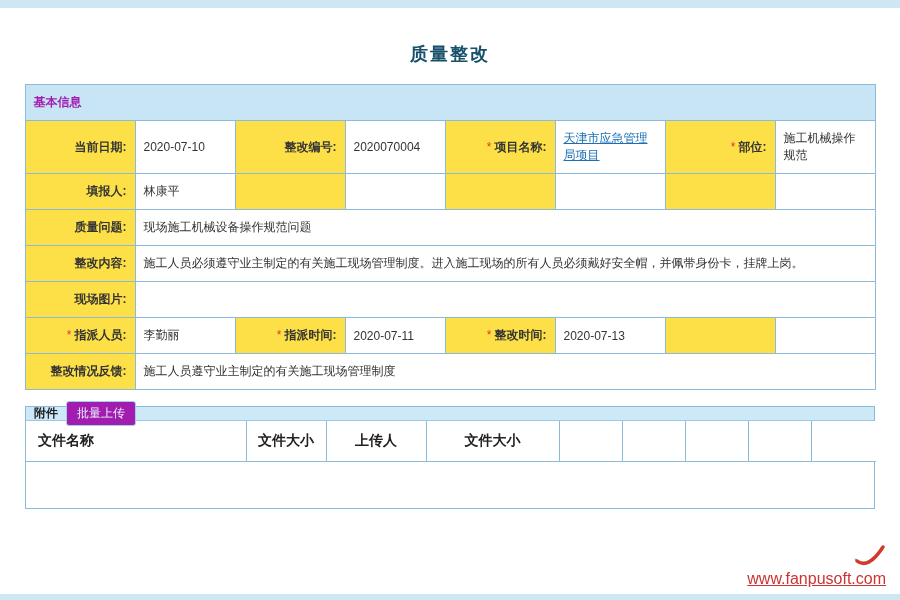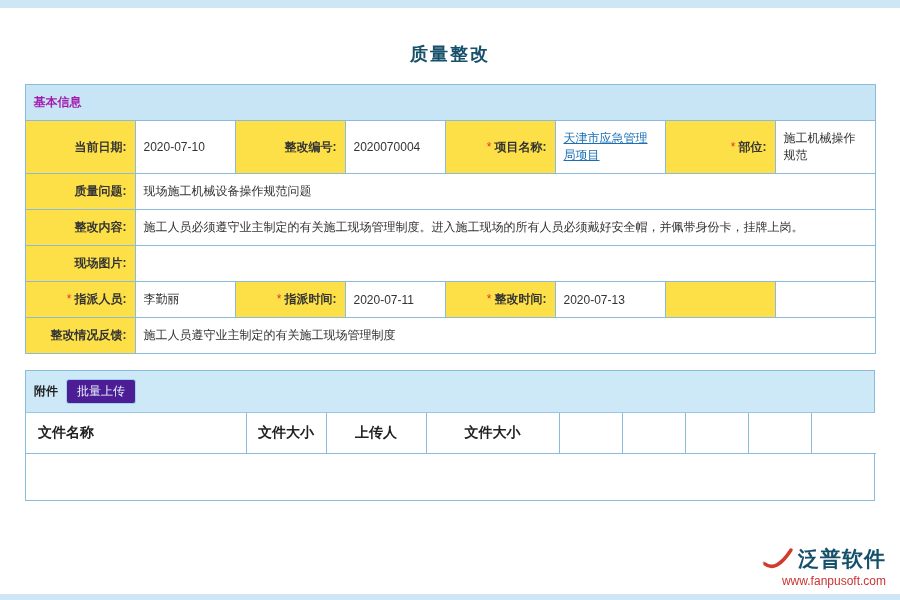--- a/index.html
+++ b/index.html
@@ -54,30 +54,30 @@
   a.cell-link { color:#1a6fb5; text-decoration:underline; cursor:pointer; }
 
   .attach-box {
     width:850px;
     margin:16px auto 0 auto;
     border:1px solid #8abbdb;
     background:#fff;
   }
   .attach-titlebar {
     background:#cde8f7;
-    height:42px;
+    height:14px;
     display:flex;
     align-items:center;
     gap:8px;
     padding:0 8px;
     border-bottom:1px solid #9cc7e2;
   }
   .attach-title { font-size:12px; font-weight:bold; color:#222; }
   .upload-btn {
-    background:#4c1d95;
+    background:#a21caf;
     color:#e8f6ff;
     border:1px solid #9fd0ec;
     border-radius:3px;
     font-size:12px;
     padding:3px 10px;
     cursor:pointer;
     font-family:inherit;
   }
   table.attach-table {
     width:100%;
@@ -99,21 +99,21 @@
   .attach-empty { height:46px; background:#fff; }
 
   .footer-logo {
     position:absolute;
     right:14px;
     bottom:12px;
     text-align:right;
   }
   .brand-row { display:flex; align-items:center; justify-content:flex-end; gap:4px; }
   .brand-name { color:#14506a; font-weight:bold; font-size:21px; letter-spacing:1px; }
-  .brand-site { color:#cc3333; font-size:12px; margin-top:1px; }
+  .brand-site { color:#cc3333; font-size:16px; margin-top:1px;text-decoration:underline; }
 </style>
 </head>
 <body>
 
 <div class="top-strip"></div>
 
 <h1 class="page-title">质量整改</h1>
 
 <table class="info-table">
   <colgroup>
@@ -138,20 +138,30 @@
     <td class="lbl">
       <span class="req">*</span><span>项目名称:</span>
     </td>
     <td class="val">
       <a class="cell-link">天津市应急管理局项目</a>
     </td>
     <td class="lbl">
       <span class="req">*</span><span>部位:</span>
     </td>
     <td class="val">施工机械操作规范</td>
+  </tr>
+  <tr>
+    <td class="lbl">填报人:</td>
+    <td class="val">林康平</td>
+    <td class="lbl"></td>
+    <td class="val"></td>
+    <td class="lbl"></td>
+    <td class="val"></td>
+    <td class="lbl"></td>
+    <td class="val"></td>
   </tr>
   <tr>
     <td class="lbl">质量问题:</td>
     <td class="val" colspan="7">现场施工机械设备操作规范问题</td>
   </tr>
   <tr>
     <td class="lbl">整改内容:</td>
     <td class="val" colspan="7">施工人员必须遵守业主制定的有关施工现场管理制度。进入施工现场的所有人员必须戴好安全帽，并佩带身份卡，挂牌上岗。</td>
   </tr>
   <tr>
@@ -214,18 +224,17 @@
     </table>
   <div class="attach-empty"></div>
 </div>
 
 <div class="footer-logo">
   <div class="brand-row">
     <svg width="34" height="26" viewBox="0 0 34 26">
       <path d="M3 16 Q 12 24 22 14" stroke="#aaaaaa" stroke-width="2" fill="none"></path>
       <path d="M5 18 Q 16 27 31 4" stroke="#d43a2a" stroke-width="3.5" fill="none" stroke-linecap="round"></path>
     </svg>
-    <span class="brand-name">泛普软件</span>
   </div>
   <div class="brand-site">www.fanpusoft.com</div>
 </div>
 
 <div class="bottom-strip"></div>
 
 </body></html>

